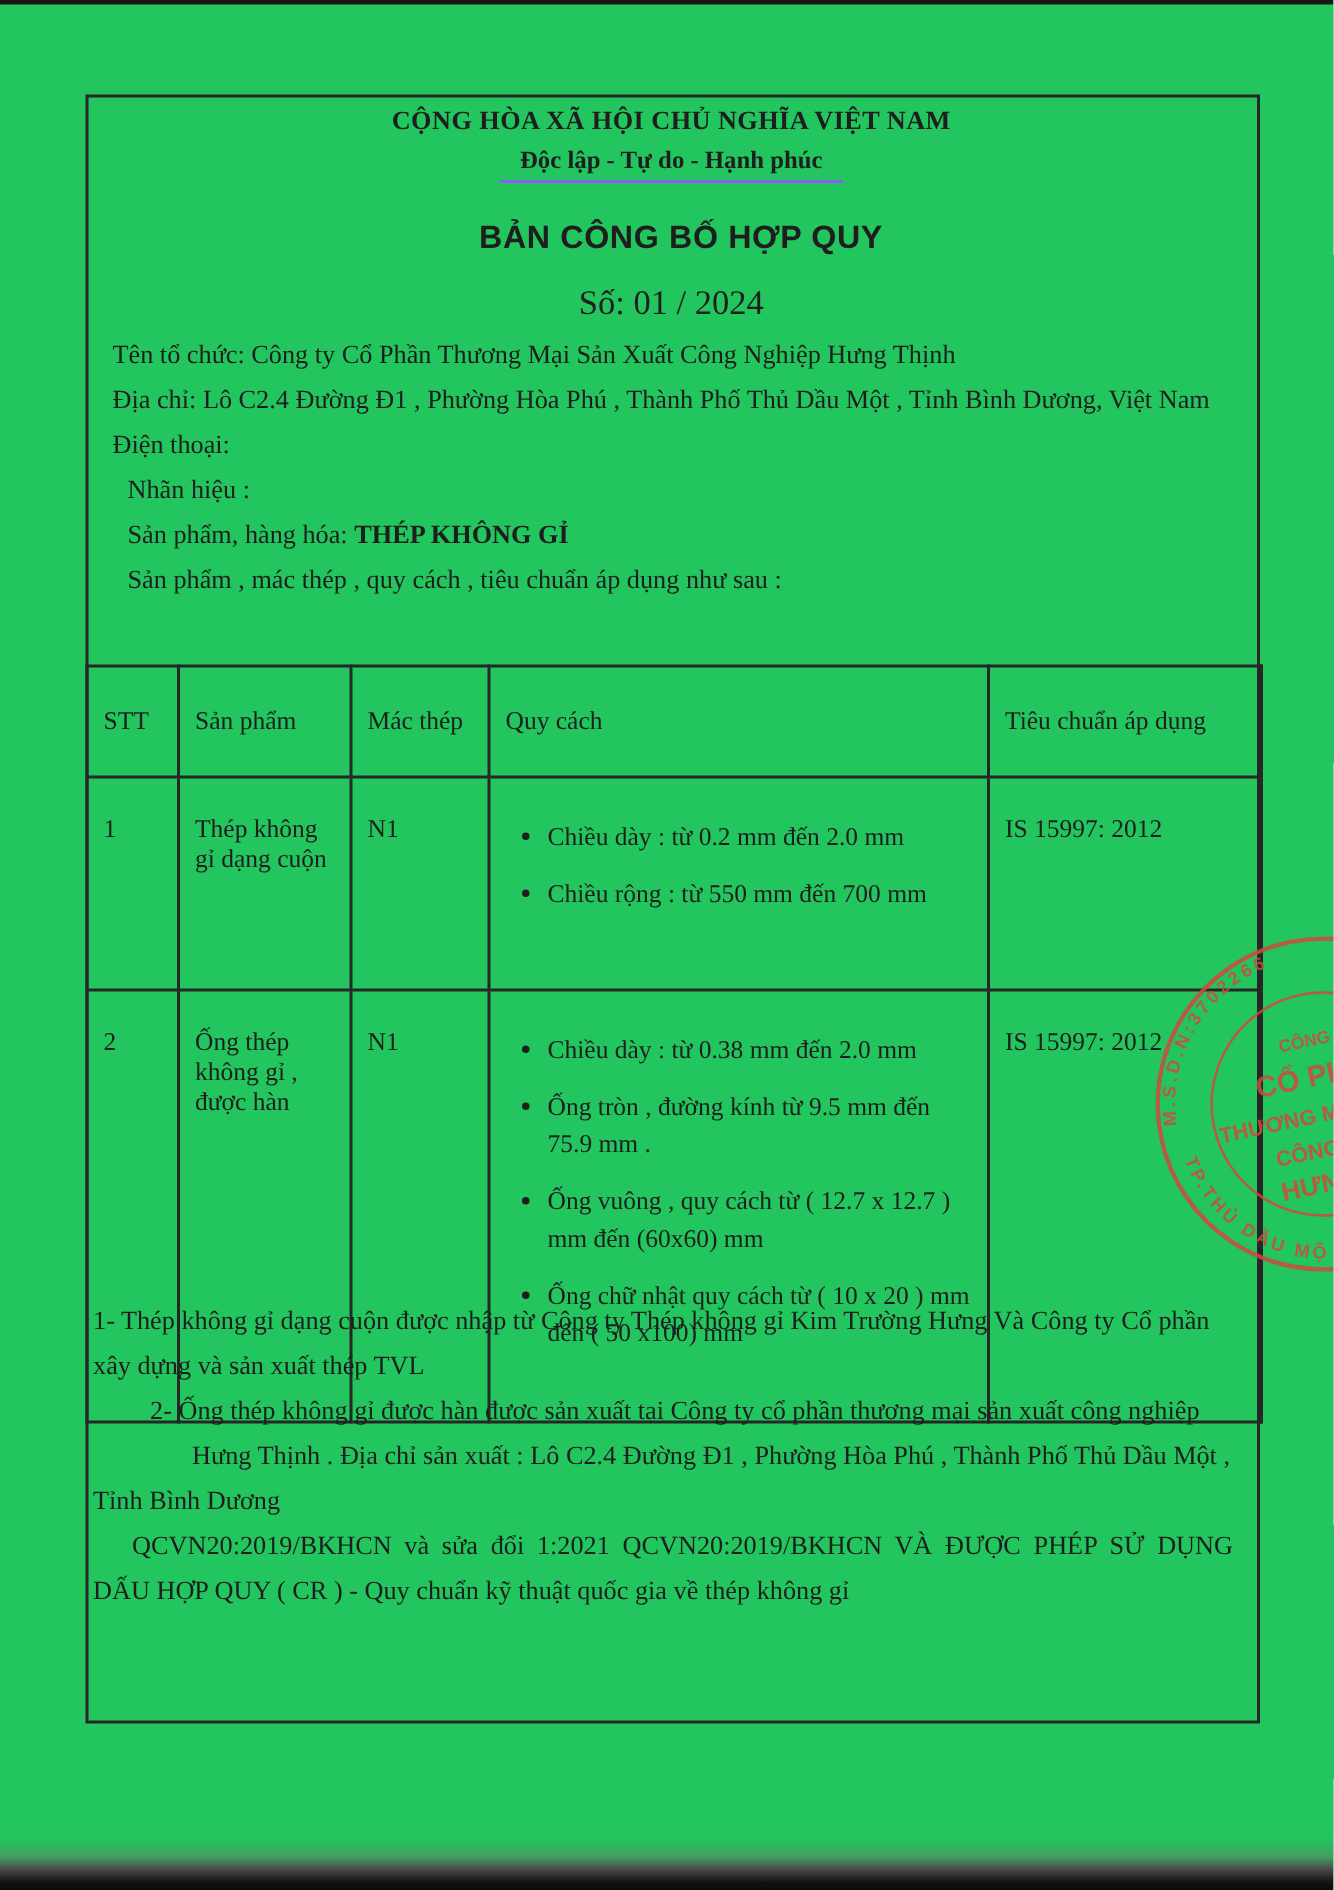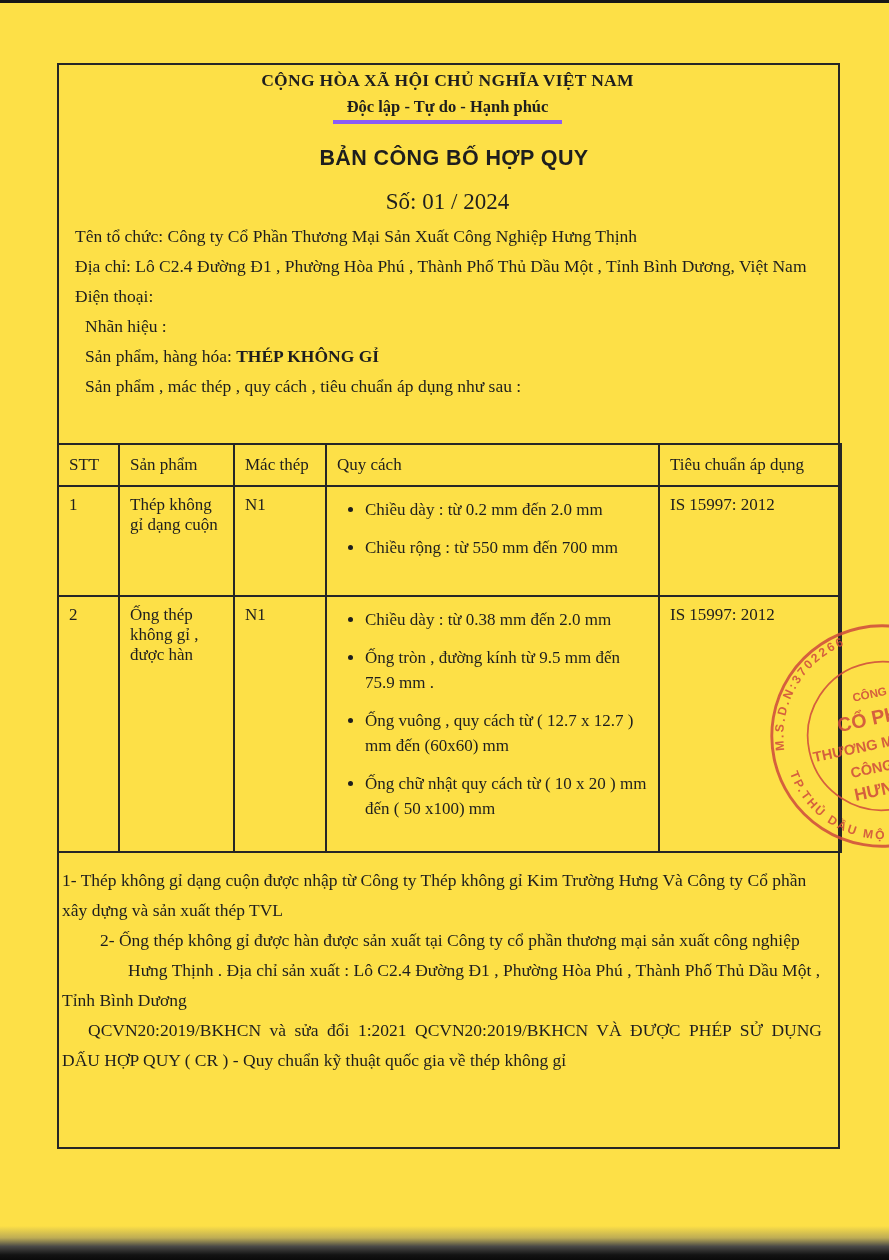--- a/index.html
+++ b/index.html
@@ -1,38 +1,38 @@
 <!DOCTYPE html>
 <html><head>
 <meta charset="utf-8">
 <style>
   html,body{margin:0;padding:0;background:#e9e8e4;}
-  .page{position:relative;width:889px;height:1260px;background:#fde047;overflow:hidden;
+  .page{position:relative;width:889px;height:1260px;background:#22c55e;overflow:hidden;
         font-family:"Liberation Serif","DejaVu Serif",serif;color:#1e1e1e;}
   .frame{position:absolute;left:57px;top:63px;width:779px;height:1082px;border:2px solid #262626;}
 
   .nat-title{position:absolute;top:70px;left:57px;width:781px;text-align:center;
              font-weight:bold;font-size:17.5px;letter-spacing:.3px;}
   .motto-wrap{position:absolute;top:97px;left:57px;width:781px;text-align:center;}
   .motto{display:inline-block;font-weight:bold;font-size:16.5px;
-         border-bottom:4px solid #8b5cf6;padding:0 14px 3px;}
+         border-bottom:2px solid #8b5cf6;padding:0 14px 3px;}
   .doc-title{position:absolute;top:146px;left:57px;width:794px;text-align:center;
              font-family:"Liberation Sans","DejaVu Sans",sans-serif;font-weight:bold;
              font-size:21.5px;letter-spacing:.4px;}
   .doc-number{position:absolute;top:189px;left:57px;width:781px;text-align:center;font-size:23px;}
 
   .body-text{position:absolute;left:75px;top:221px;width:737px;font-size:17.5px;line-height:30px;}
   .body-text p{margin:0;}
   .indented{padding-left:10px;}
   .bold{font-weight:bold;}
 
   table.products{position:absolute;left:57px;top:443px;width:783px;border-collapse:collapse;
                  table-layout:fixed;font-size:17px;}
   table.products th,table.products td{border:2px solid #262626;vertical-align:top;
-                 padding:8px 10px;font-weight:normal;text-align:left;}
+                 padding:24px 10px;font-weight:normal;text-align:left;}
   table.products th{height:24px;vertical-align:middle;}
   th.c-stt,td.c-stt{text-align:center;}
   td.c-mac{text-align:center;}
   td.c-sp{text-align:justify;}
   tr.row-1 td{height:92px;}
   tr.row-2 td{height:238px;}
   ul.qc{margin:0;padding:2px 0 0 28px;}
   ul.qc li{margin-bottom:13px;line-height:25px;}
   ul.qc li:last-child{margin-bottom:0;}
 

